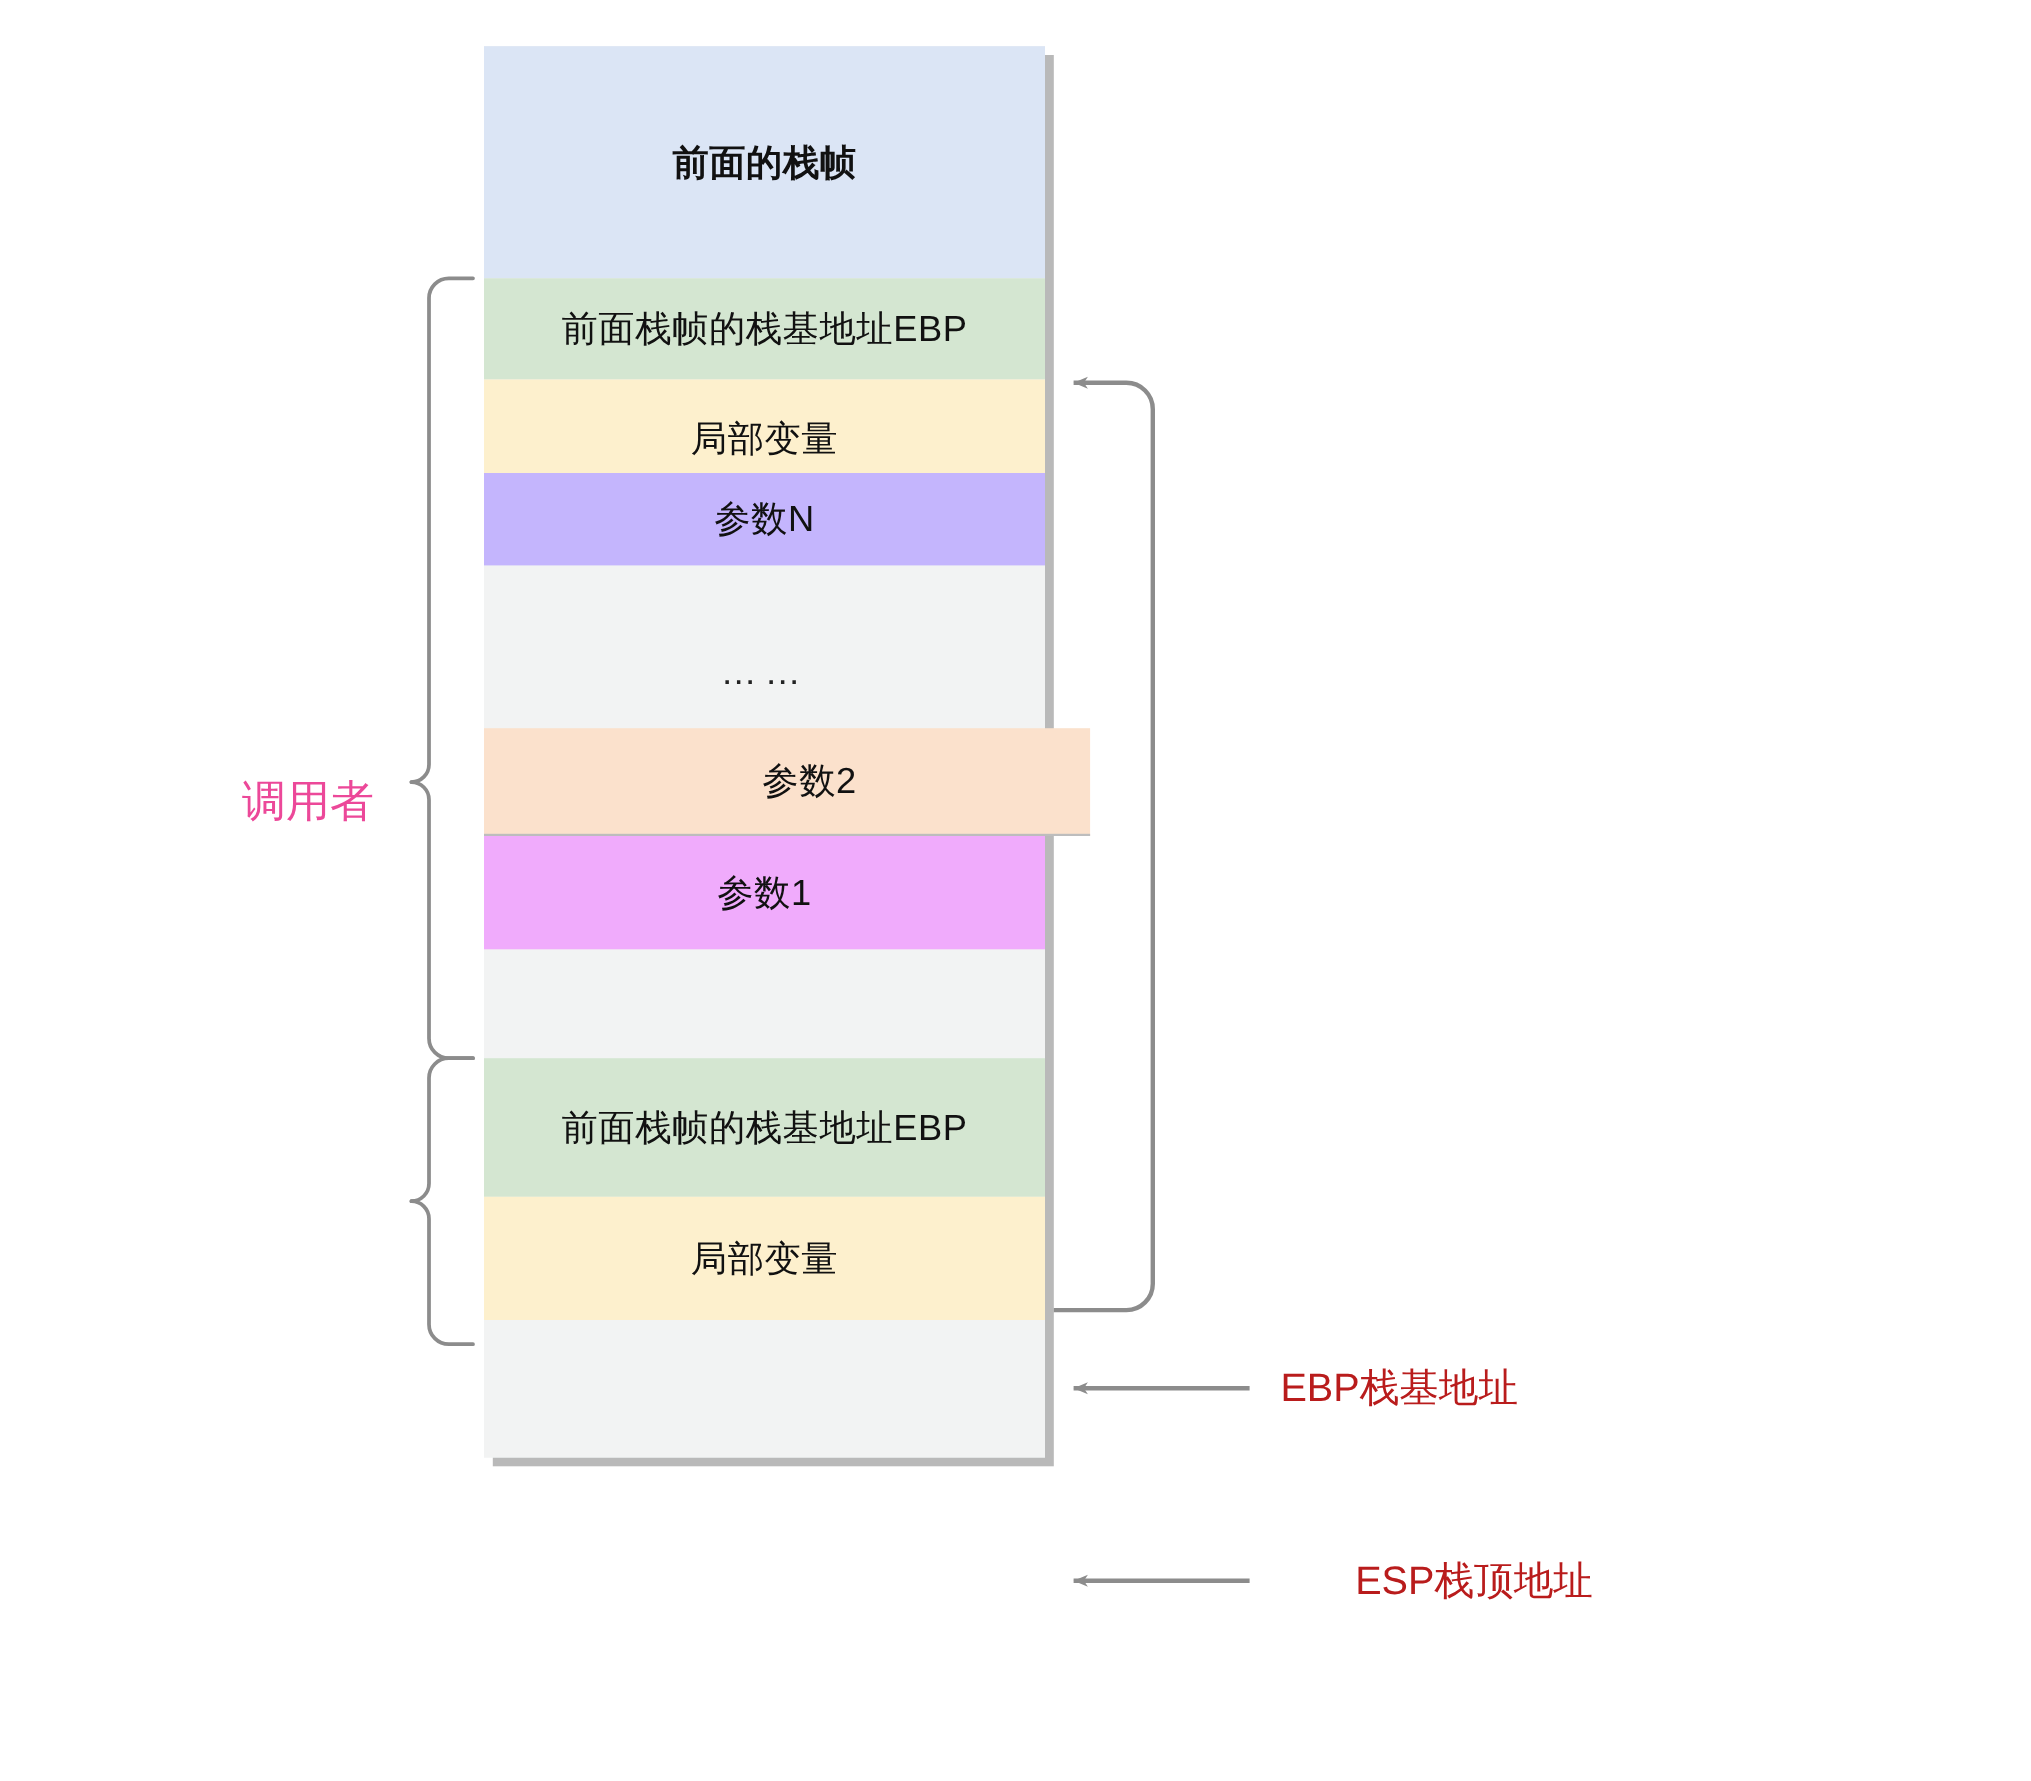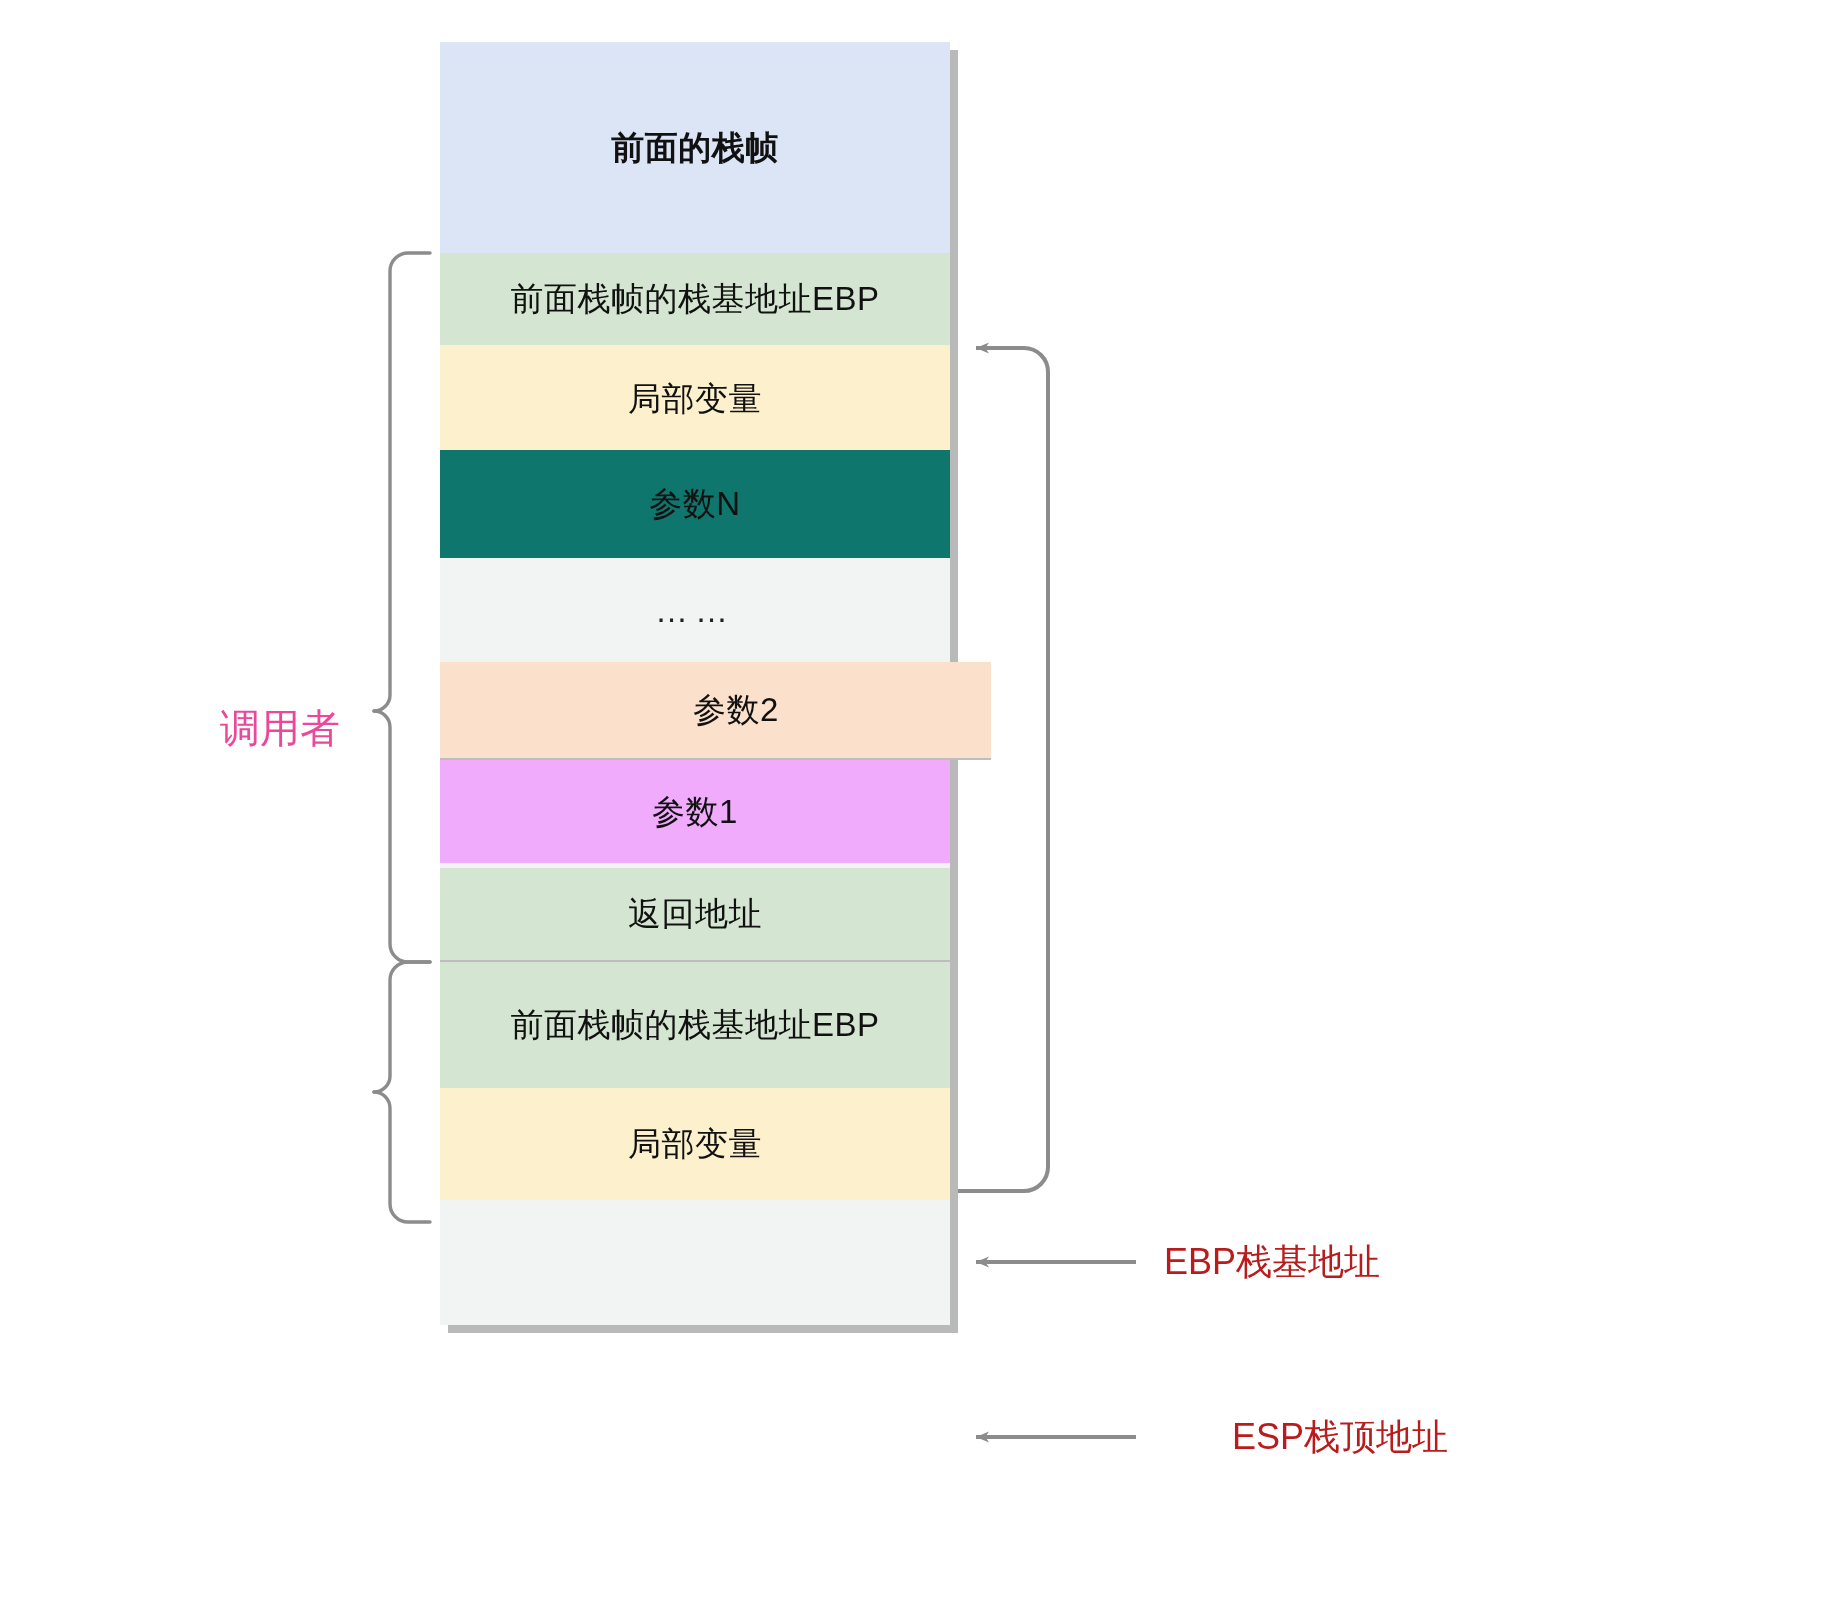--- a/index.html
+++ b/index.html
@@ -51,34 +51,31 @@
 
   <div class="band" style="top: 0px; height: 211px; background: rgb(219, 229, 245); font-weight: bold;">
         <span>前面的栈帧</span>
       </div>
       <div class="band" style="top: 211px; height: 92px; background: rgb(212, 230, 209);">
         <span>前面栈帧的栈基地址EBP</span>
       </div>
       <div class="band" style="top: 303px; height: 107px; background: rgb(253, 240, 205);">
         <span>局部变量</span>
       </div>
-      <div class="band" style="top: 408px; height: 108px; background: #0f766e;">
+      <div class="band" style="top: 388px; height: 84px; background: #c4b5fd;">
         <span>参数N</span>
       </div>
       <div class="band" style="top: 518px; height: 102px; background: rgb(242, 243, 243);">
         <span class="dots">……</span>
       </div>
       <div class="band sep" style="top: 620px; height: 96px; background: rgb(251, 225, 204); padding-left: 41px;">
         <span>参数2</span>
       </div>
       <div class="band" style="top: 718px; height: 103px; background: #f0abfc;">
         <span>参数1</span>
-      </div>
-      <div class="band sep" style="top: 826px; height: 92px; background: rgb(212, 230, 209);">
-        <span>返回地址</span>
       </div>
       <div class="band" style="top: 920px; height: 126px; background: rgb(212, 230, 209);">
         <span>前面栈帧的栈基地址EBP</span>
       </div>
       <div class="band" style="top: 1046px; height: 112px; background: rgb(253, 240, 205);">
         <span>局部变量</span>
       </div>
       <div class="band" style="top: 1158px; height: 125px; background: rgb(242, 243, 243);">
         <span></span>
       </div>

